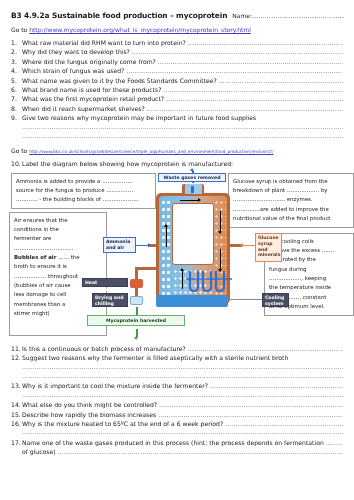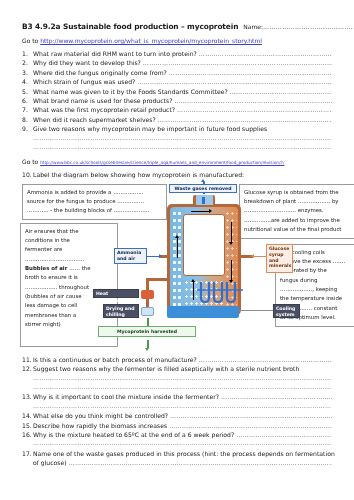--- a/index.html
+++ b/index.html
@@ -1,21 +1,21 @@
 <!DOCTYPE html>
 <html><head>
 <meta charset="utf-8">
 <style>
   html,body{margin:0;padding:0;}
   body{
     width:354px;height:500px;background:#ffffff;
     font-family:"DejaVu Sans","Liberation Sans",sans-serif;
     color:#1a1a1a;overflow:hidden;
   }
-  .page{position:relative;width:354px;height:500px;padding:15px;box-sizing:border-box;}
+  .page{position:relative;width:354px;height:500px;padding:4px;box-sizing:border-box;}
 
   
   .title-row{display:flex;align-items:baseline;padding:7px 6px 0 7px;}
   .title{font-size:7.4px;font-weight:bold;letter-spacing:-0.1px;white-space:nowrap;}
   .name-label{font-size:6px;margin-left:5px;white-space:nowrap;}
   .name-dots{font-size:6px;letter-spacing:0.4px;color:#333;}
 
   .goto{font-size:6px;padding:6px 7px 0 7px;}
   .goto .lead{color:#1a1a1a;}
   .goto a{color:#4040c8;text-decoration:underline;word-break:break-all;}

